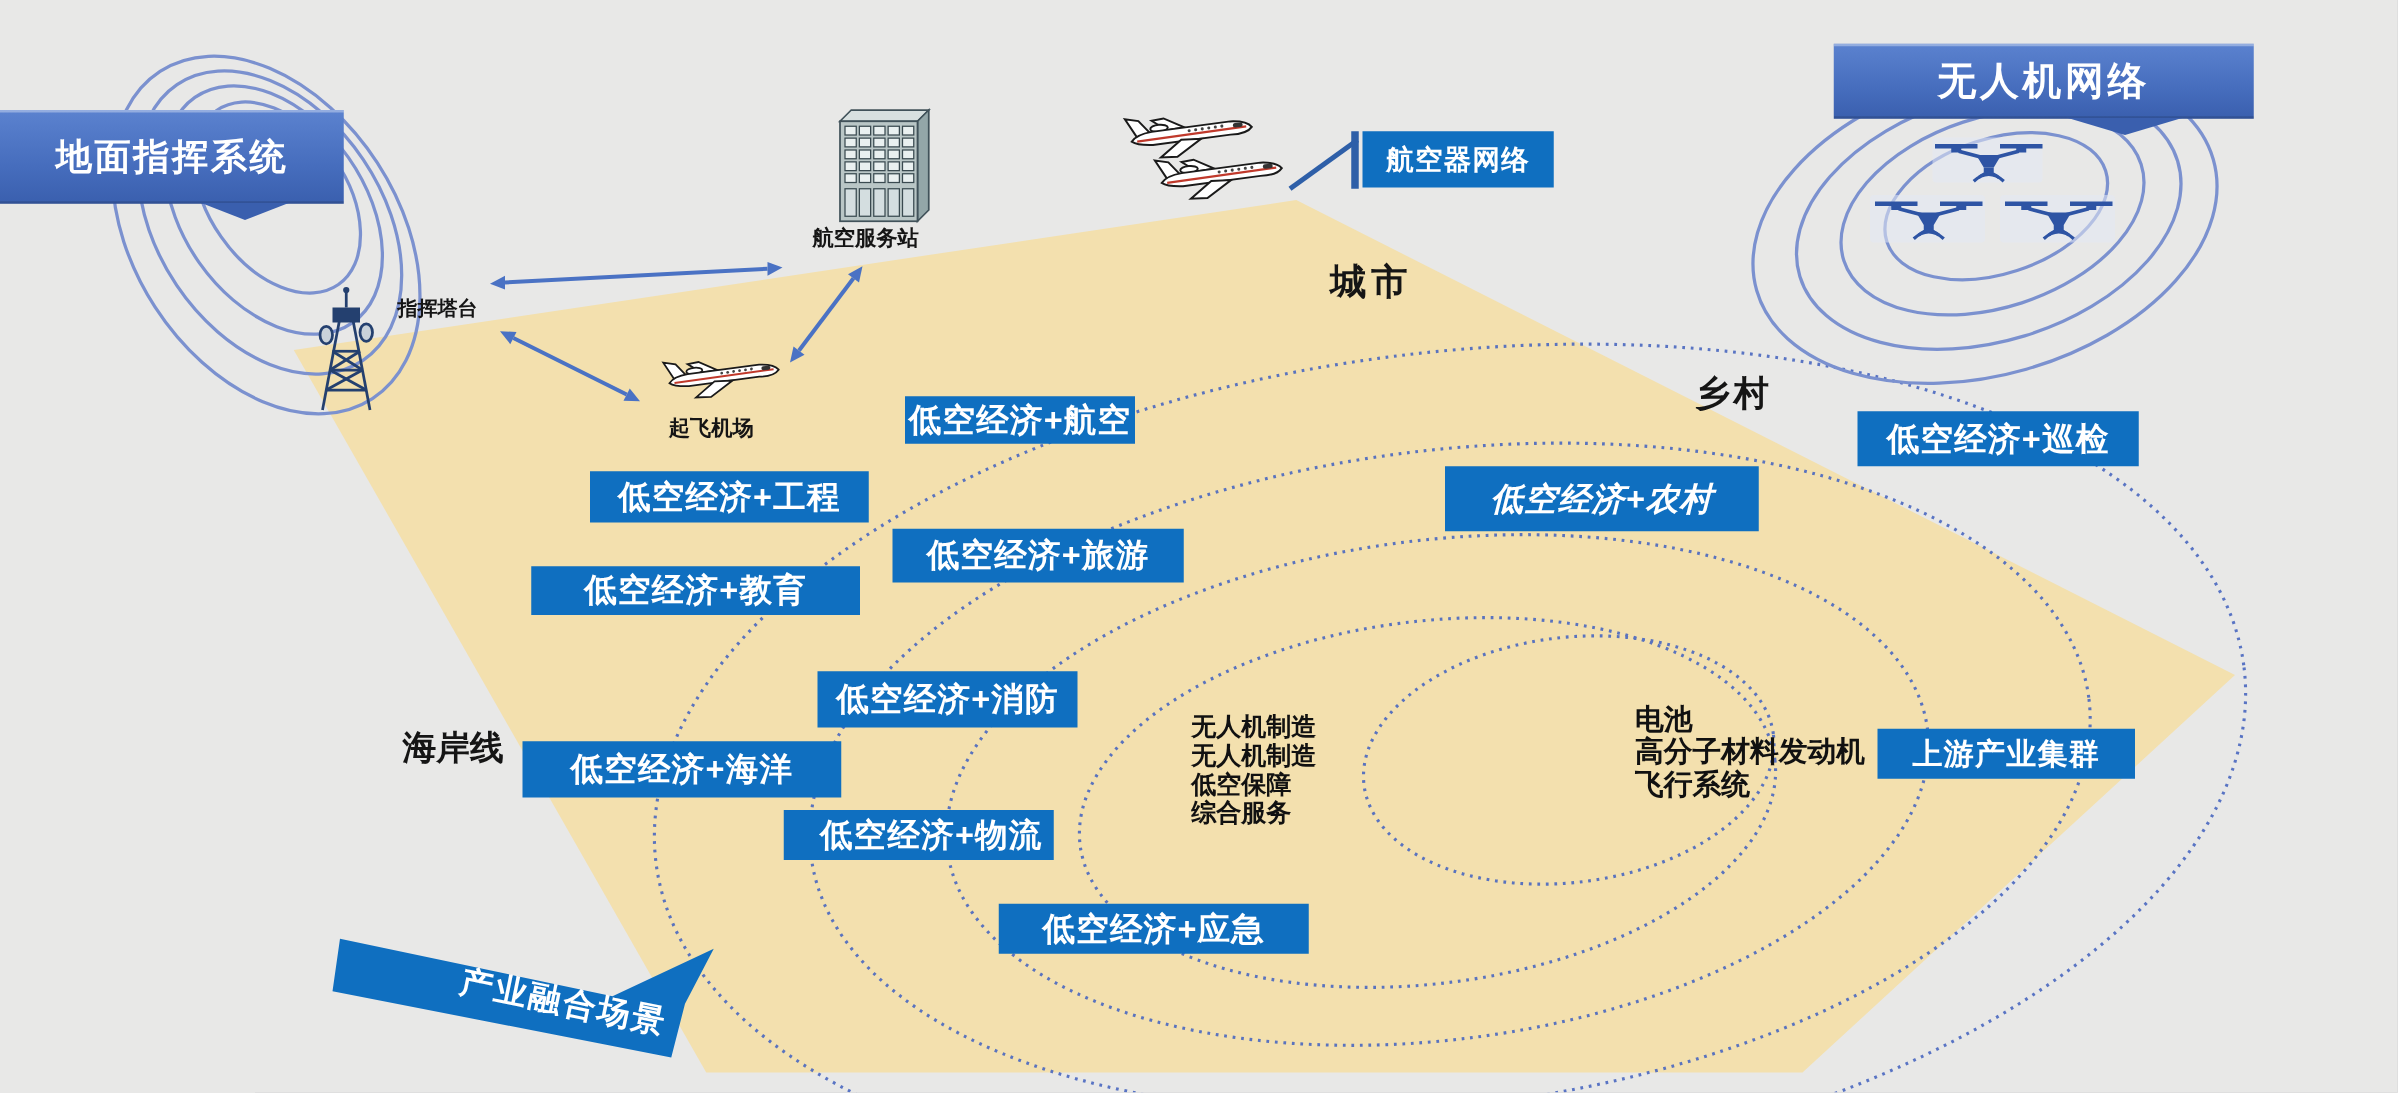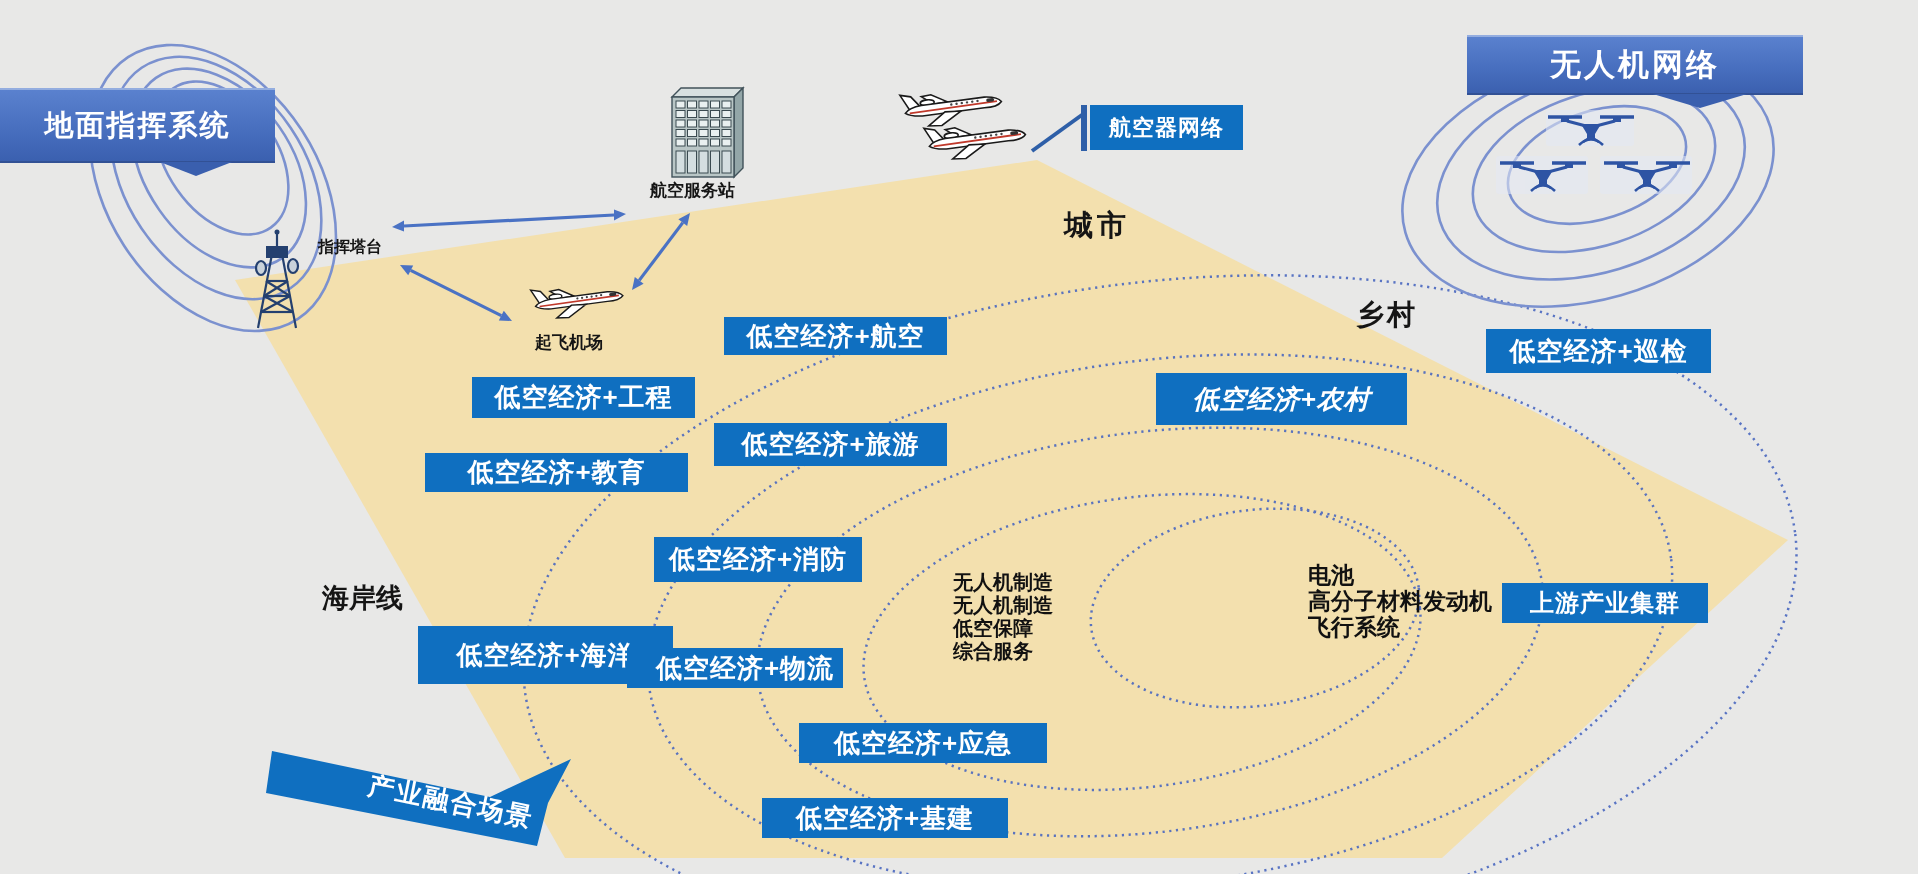--- a/index.html
+++ b/index.html
@@ -194,31 +194,30 @@
   </svg>
 
   <div class="abs banner" style="left:0;top:88px;width:275px;height:75px;font-size:29px;letter-spacing:2px;">地面指挥系统</div>
   <div class="abs notch" style="left:160px;top:162px;width:72px;height:14px;"></div>
 
   <div class="abs banner" style="left:1467px;top:35px;width:336px;height:60px;font-size:31px;letter-spacing:3px;">无人机网络</div>
   <div class="abs notch" style="left:1653px;top:94px;width:94px;height:14px;"></div>
 
   <div class="abs bluebox" style="left:1090px;top:105px;width:153px;height:45px;font-size:22px;">航空器网络</div>
 
-  <div class="abs bluebox" style="left:724px;top:317px;width:223px;height:38px;">低空经济+航空</div>
+  <div class="abs bluebox" style="left:724px;top:317px;width:184px;height:38px;">低空经济+航空</div>
   <div class="abs bluebox" style="left:472px;top:377px;width:223px;height:41px;">低空经济+工程</div>
   <div class="abs bluebox" style="left:425px;top:453px;width:263px;height:39px;">低空经济+教育</div>
   <div class="abs bluebox" style="left:714px;top:423px;width:233px;height:43px;">低空经济+旅游</div>
   <div class="abs bluebox" style="left:1156px;top:373px;width:251px;height:52px;font-style:italic;">低空经济+农村</div>
   <div class="abs bluebox" style="left:1486px;top:329px;width:225px;height:44px;">低空经济+巡检</div>
   <div class="abs bluebox" style="left:654px;top:537px;width:208px;height:45px;">低空经济+消防</div>
-  <div class="abs bluebox" style="left:418px;top:593px;width:255px;height:58px;margin-top:33px;">低空经济+海洋</div>
+  <div class="abs bluebox" style="left:418px;top:593px;width:255px;height:45px;">低空经济+海洋</div>
   <div class="abs bluebox" style="left:627px;top:648px;width:216px;height:40px;padding-left:20px;">低空经济+物流</div>
   <div class="abs bluebox" style="left:799px;top:723px;width:248px;height:40px;">低空经济+应急</div>
-  <div class="abs bluebox" style="left:762px;top:798px;width:246px;height:40px;">低空经济+基建</div>
 
   <div class="abs cluster-list" style="left:953px;top:571px;font-size:20px;line-height:23px;">
     <div>无人机制造</div>
     <div>无人机制造</div>
     <div>低空保障</div>
     <div>综合服务</div>
   </div>
 
   <div class="abs bluebox" style="left:1502px;top:583px;width:206px;height:40px;font-size:24px;">上游产业集群</div>
   <div class="abs cluster-list" style="left:1308px;top:562px;font-size:23px;line-height:26px;">

